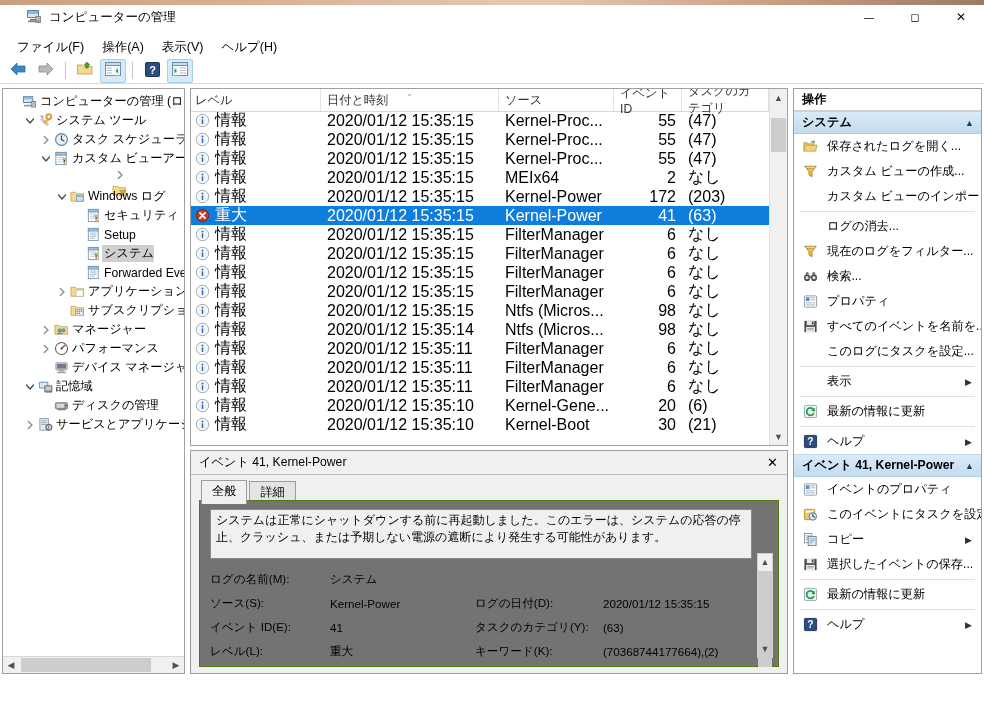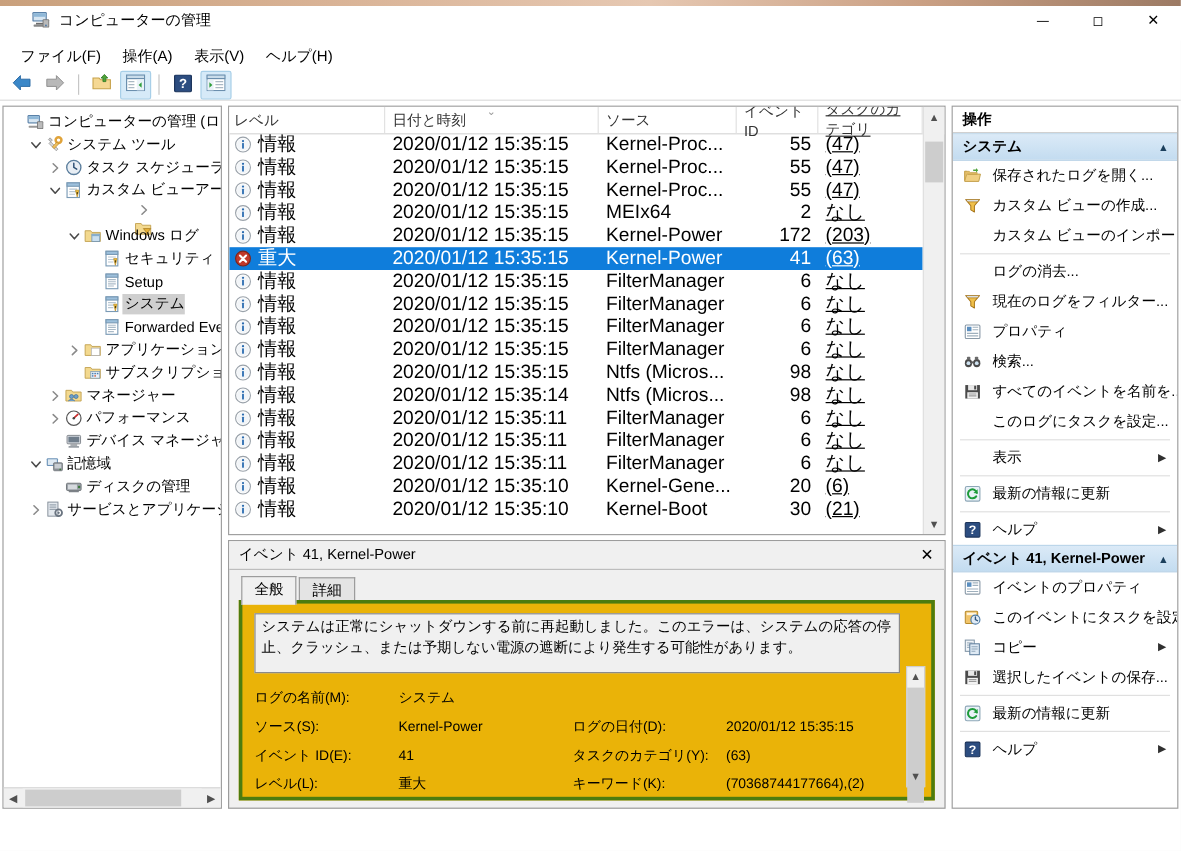--- a/index.html
+++ b/index.html
@@ -69,37 +69,37 @@
   .lh .sortmark{position:absolute;left:50%;top:-1px;transform:translateX(-50%);font-size:9px;color:#9a9a9a;}
   .rows{position:absolute;left:0;top:22px;width:578px;bottom:0;overflow:hidden;}
   .row{display:flex;height:19px;align-items:center;font-size:16px;white-space:nowrap;}
   .row.sel{background:#0f7ddb;color:#fff;}
   .cell{box-sizing:border-box;padding:0 6px;overflow:hidden;display:flex;align-items:center;}
   .cell.num{justify-content:flex-end;}
   .c-level{width:130px;gap:5px;padding-left:4px;}
   .c-date{width:178px;}
   .c-src{width:115px;}
   .c-id{width:68px;}
-  .c-cat{width:87px;text-decoration:underline;}
+  .c-cat{width:87px;}
   .vscroll{position:absolute;right:0;top:0;width:17px;bottom:0;background:#f0f0f0;border-left:1px solid #e0e0e0;}
   .vs-arrow{height:17px;display:flex;align-items:center;justify-content:center;color:#505050;font-size:9px;}
   .vs-arrow.bottom{position:absolute;bottom:0;left:0;right:0;}
   .vs-thumb{position:absolute;left:1px;width:15px;background:#cdcdcd;}
 
   
   .detail{position:absolute;left:0;top:362px;width:598px;height:224px;border:1px solid #9c9c9c;box-sizing:border-box;background:#f0f0f0;}
   .detail-title{height:23px;display:flex;align-items:center;padding:0 6px 0 8px;font-size:12.2px;border-bottom:1px solid #bdbdbd;background:#f0f0f0;}
   .detail-title .dt-x{margin-left:auto;font-weight:bold;font-size:13px;cursor:pointer;padding:0 3px;}
   .tabs{display:flex;padding:6px 0 0 10px;height:22px;align-items:flex-end;position:relative;}
   .tab{
     border:1px solid #9c9c9c;border-bottom:none;background:#e4e4e4;
     padding:2px 10px 3px;font-size:12.2px;margin-right:2px;position:relative;top:1px;
   }
   .tab.on{background:#f0f0f0;z-index:2;padding-bottom:4px;top:1px;}
-  .tab-body{position:absolute;left:8px;top:49px;right:8px;bottom:6px;border:3px solid #4d7c0f;background:#eab308;box-sizing:border-box;}
+  .tab-body{position:absolute;left:8px;top:49px;right:8px;bottom:6px;border:1px solid #4d7c0f;background:#737373;box-sizing:border-box;}
   .msgbox{
     position:absolute;left:10px;top:8px;right:26px;height:50px;
     background:#f0f0f0;border:1px solid #8a8a8a;box-sizing:border-box;
     padding:2px 5px;font-size:12px;line-height:17px;
   }
   .fields{position:absolute;left:10px;top:66px;right:26px;bottom:2px;font-size:11.6px;overflow:hidden;}
   .frow{display:flex;height:24px;align-items:center;}
   .fl{width:120px;flex:0 0 120px;}
   .fv{width:145px;flex:0 0 145px;}
   .fl2{width:128px;flex:0 0 128px;}
@@ -913,43 +913,43 @@
             <svg width="15" height="15" viewBox="0 0 16 16">
               <path d="M2 2.5 L14 2.5 L9.6 8 L9.6 13.5 L6.4 11.6 L6.4 8 Z" fill="#f0c04a" stroke="#a8761a" stroke-width="0.9" stroke-linejoin="round"></path>
               <path d="M2 2.5 L14 2.5 L12.4 4.5 L3.6 4.5 Z" fill="#dfe9f2" stroke="#a8761a" stroke-width="0.6"></path>
             </svg>
           </span>
           <span class="alabel">現在のログをフィルター...</span>
         </div>
         <div class="act-item">
           <span class="aico">
             <svg width="15" height="15" viewBox="0 0 16 16">
-              <rect x="1.5" y="2" width="13" height="12" rx="1" fill="#fff" stroke="#8a9aa8" stroke-width="1"></rect>
-              <rect x="3" y="3.5" width="4" height="4" fill="#5b8fc0"></rect>
-              <line x1="8" y1="4" x2="13" y2="4" stroke="#9fb0bd" stroke-width="1"></line>
-              <line x1="8" y1="6.2" x2="13" y2="6.2" stroke="#9fb0bd" stroke-width="1"></line>
-              <line x1="3" y1="9.4" x2="13" y2="9.4" stroke="#9fb0bd" stroke-width="1"></line>
-              <line x1="3" y1="11.6" x2="13" y2="11.6" stroke="#9fb0bd" stroke-width="1"></line>
-            </svg>
-          </span>
-          <span class="alabel">プロパティ</span>
-        </div>
-        <div class="act-item">
-          <span class="aico">
-            <svg width="15" height="15" viewBox="0 0 16 16">
               <ellipse cx="4.3" cy="9.2" rx="3.2" ry="3.6" fill="#4a4a4a"></ellipse>
               <ellipse cx="11.7" cy="9.2" rx="3.2" ry="3.6" fill="#4a4a4a"></ellipse>
               <circle cx="4.3" cy="9.2" r="1.7" fill="#cfe3f2"></circle>
               <circle cx="11.7" cy="9.2" r="1.7" fill="#cfe3f2"></circle>
               <rect x="3" y="3.4" width="3" height="2.6" rx="0.8" fill="#6b6b6b"></rect>
               <rect x="10" y="3.4" width="3" height="2.6" rx="0.8" fill="#6b6b6b"></rect>
               <rect x="6.6" y="7.6" width="2.8" height="1.8" fill="#5c5c5c"></rect>
             </svg>
           </span>
           <span class="alabel">検索...</span>
+        </div>
+        <div class="act-item">
+          <span class="aico">
+            <svg width="15" height="15" viewBox="0 0 16 16">
+              <rect x="1.5" y="2" width="13" height="12" rx="1" fill="#fff" stroke="#8a9aa8" stroke-width="1"></rect>
+              <rect x="3" y="3.5" width="4" height="4" fill="#5b8fc0"></rect>
+              <line x1="8" y1="4" x2="13" y2="4" stroke="#9fb0bd" stroke-width="1"></line>
+              <line x1="8" y1="6.2" x2="13" y2="6.2" stroke="#9fb0bd" stroke-width="1"></line>
+              <line x1="3" y1="9.4" x2="13" y2="9.4" stroke="#9fb0bd" stroke-width="1"></line>
+              <line x1="3" y1="11.6" x2="13" y2="11.6" stroke="#9fb0bd" stroke-width="1"></line>
+            </svg>
+          </span>
+          <span class="alabel">プロパティ</span>
         </div>
         <div class="act-item">
           <span class="aico">
             <svg width="15" height="15" viewBox="0 0 16 16">
               <rect x="1.5" y="2" width="13" height="12" fill="#4a4a4a"></rect>
               <rect x="4" y="2" width="8" height="4.6" fill="#e8e8e8"></rect>
               <rect x="9.4" y="2.6" width="1.8" height="3.3" fill="#4a4a4a"></rect>
               <rect x="3.3" y="8.4" width="9.4" height="5.6" fill="#f2f2f2"></rect>
               <line x1="4.6" y1="10" x2="11.4" y2="10" stroke="#9a9a9a"></line>
               <line x1="4.6" y1="11.6" x2="11.4" y2="11.6" stroke="#9a9a9a"></line>

